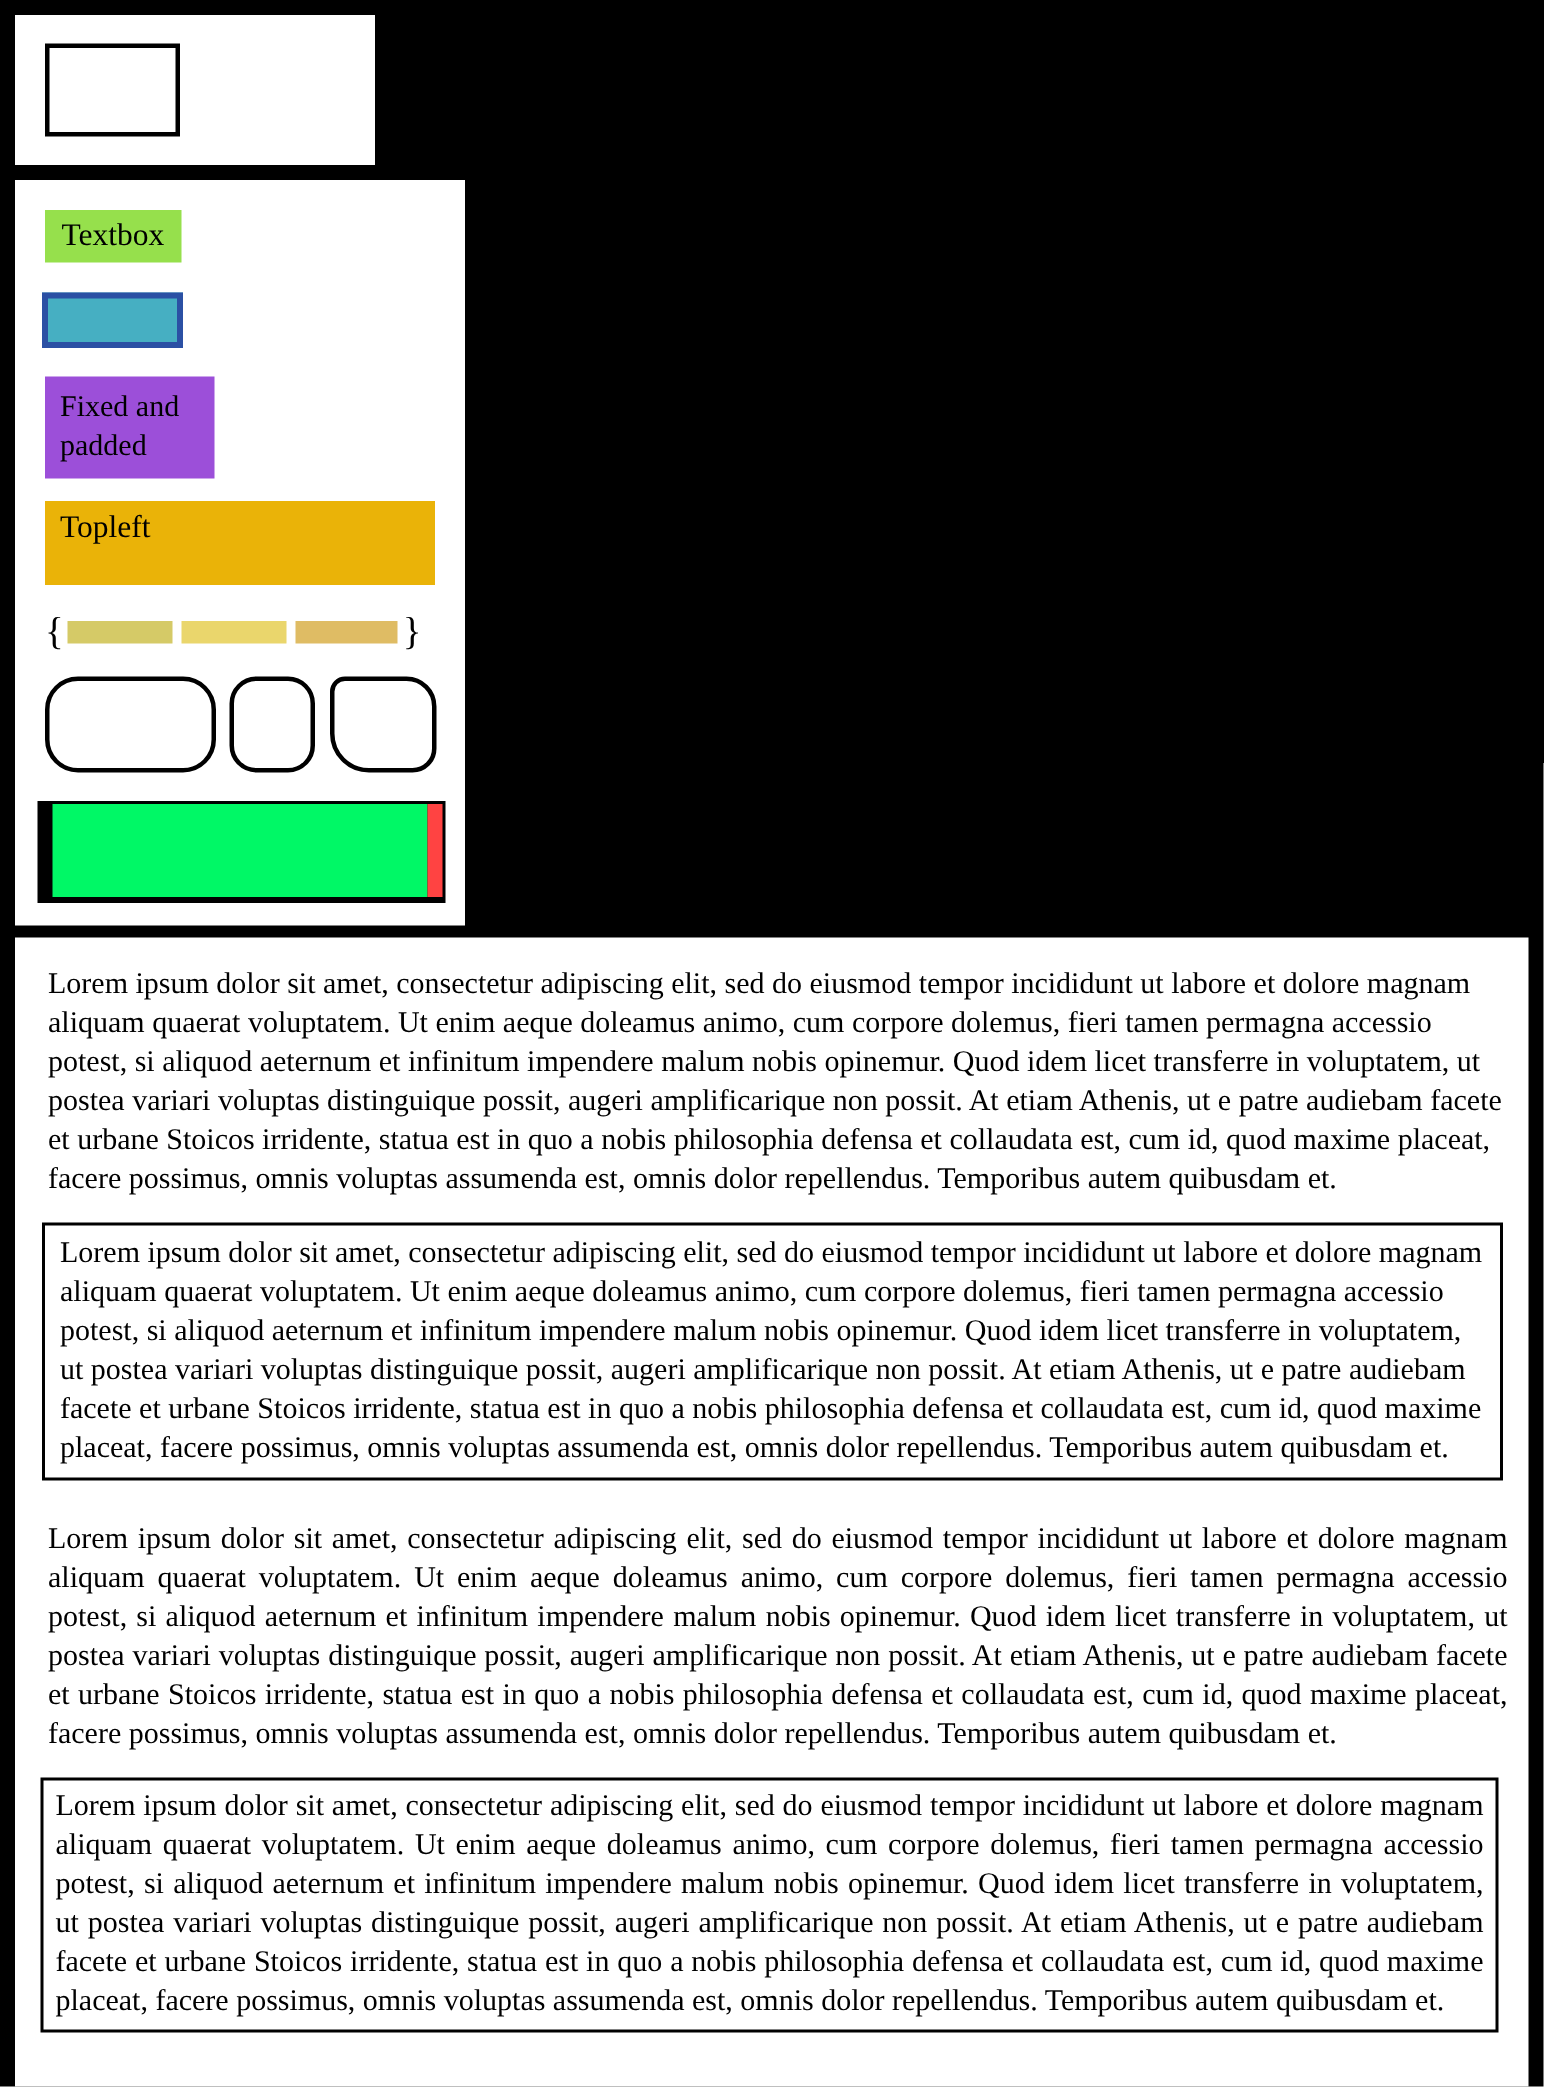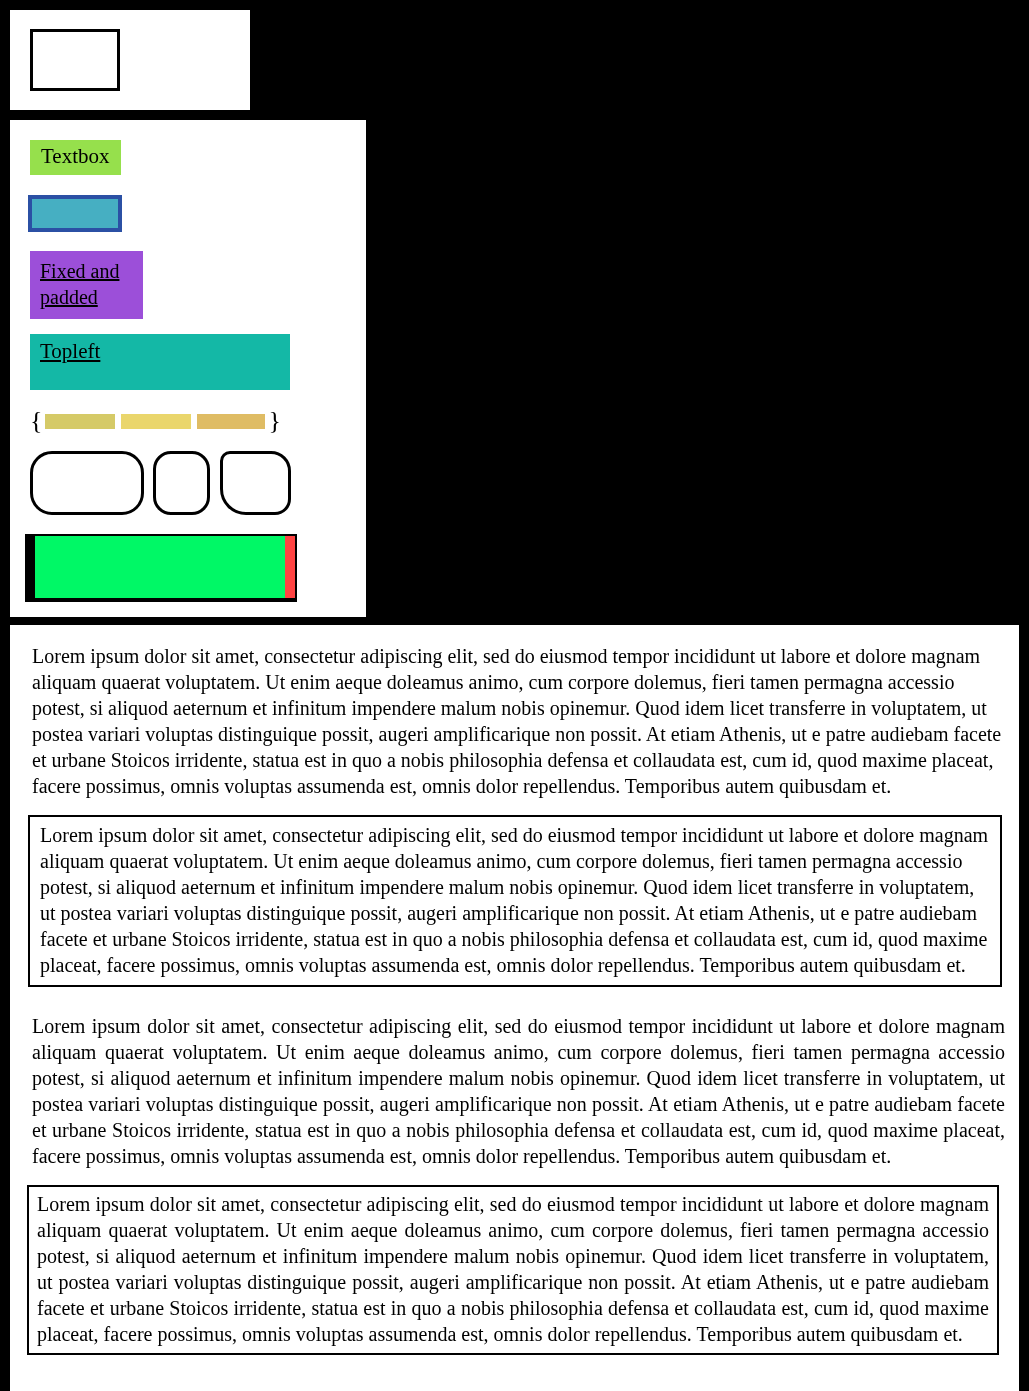--- a/index.html
+++ b/index.html
@@ -5,21 +5,21 @@
   * { margin: 0; padding: 0; box-sizing: border-box; }
   html, body { width: 1029px; height: 1391px; }
   body {
     background: #000;
     position: relative;
     font-family: "Liberation Serif", "DejaVu Serif", serif;
     color: #000;
   }
   .panel { position: absolute; background: #fff; }
   #panel-top    { left: 10px; top: 10px;  width: 240px;  height: 100px; }
-  #panel-widgets{ left: 10px; top: 120px; width: 356px;  height: 497px; }
+  #panel-widgets{ left: 10px; top: 120px; width: 300px;  height: 497px; }
   #panel-text   { left: 10px; top: 625px; width: 1009px; height: 844px; }
 
   
   .outlined-rect {
     position: absolute; left: 20px; top: 19px;
     width: 90px; height: 62px;
     border: 3px solid #000; background: #fff;
   }
 
   
@@ -31,21 +31,21 @@
   }
   .teal-box {
     left: 18px; top: 75px;
     width: 94px; height: 37px;
     border: 4px solid #2b50a4;
   }
   .fixed-padded {
     left: 20px; top: 131px;
     width: 113px;
     padding: 7px 10px 9px 10px;
-    font-size: 20px; line-height: 26px; text-decoration: underline;
+    font-size: 20px; line-height: 26px;
   }
   .topleft-box {
     left: 20px; top: 214px;
     width: 260px; height: 56px;
     padding: 5px 0 0 10px;
     font-size: 21px;
   }
   .brace-row {
     left: 20px; top: 286px;
     display: flex; align-items: center;
@@ -95,21 +95,21 @@
 </div>
 
 <div id="panel-widgets" class="panel">
 
   <div class="w textbox-label" style="background-color: rgb(150, 224, 76);">Textbox</div>
 
   <div class="w teal-box" style="background-color: rgb(70, 175, 194);"></div>
 
   <div class="w fixed-padded" style="background-color: rgb(156, 79, 217);">Fixed and padded</div>
 
-  <div class="w topleft-box" style="background-color: #14b8a6; text-decoration: underline;">Topleft</div>
+  <div class="w topleft-box" style="background-color: #eab308;">Topleft</div>
 
   <div class="w brace-row">
     <span class="brace">{</span>
     <span class="bar" style="background-color: rgb(213, 202, 103);"></span>
     <span class="bar" style="background-color: rgb(234, 214, 108);"></span>
     <span class="bar" style="width: 68px; background-color: rgb(223, 188, 100);"></span>
     <span class="brace">}</span>
   </div>
 
   <div class="w rrect-row">

